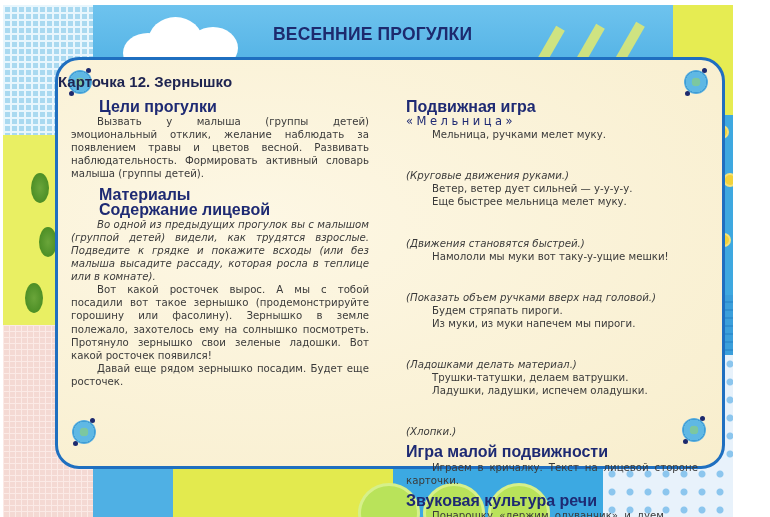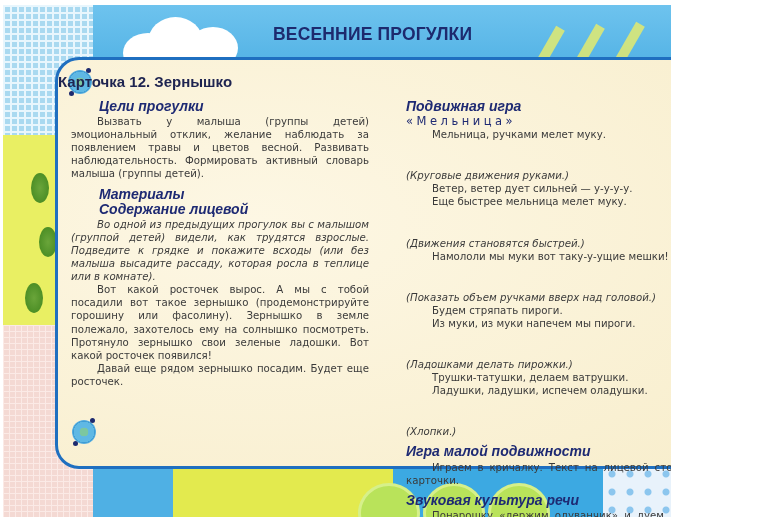--- a/index.html
+++ b/index.html
@@ -1,19 +1,19 @@
 <!DOCTYPE html>
 <html><head>
 <meta charset="utf-8">
 <style>
   * { box-sizing: border-box; margin: 0; padding: 0; }
   html, body { width: 770px; height: 517px; overflow: hidden; background: #ffffff; }
   body { font-family: "DejaVu Sans", "Liberation Sans", sans-serif; position: relative; }
 
-  .page { position: absolute; left: 3px; top: 5px; width: 668px; height: 512px; overflow: hidden; background: #4fb0e4; }
+  .page { position: absolute; left: 3px; top: 5px; width: 730px; height: 512px; overflow: hidden; background: #4fb0e4; }
 
   
   .bg-grid-tl { position: absolute; left: 0; top: 0; width: 90px; height: 130px;
     background-color: #a9d9f0;
     background-image: linear-gradient(#e8f6fd 2px, transparent 2px), linear-gradient(90deg, #e8f6fd 2px, transparent 2px);
     background-size: 7px 7px; }
   .bg-yellow-left { position: absolute; left: 0; top: 130px; width: 90px; height: 190px; background: #e9ef63; }
   .leaf { position: absolute; width: 18px; height: 30px; border-radius: 50%; background: radial-gradient(ellipse at center, #6aa53a 0%, #4d8f26 70%, #6aa53a 100%); }
   .bg-pink-left { position: absolute; left: 0; top: 320px; width: 90px; height: 200px;
     background-color: #f4d9d3;
@@ -58,22 +58,22 @@
   .button-deco { position: absolute; width: 24px; height: 24px; border-radius: 50%;
     background: radial-gradient(circle, #7cc7a0 0%, #7cc7a0 25%, #5fb8e4 27%, #5fb8e4 60%, #3d9bd4 62%, #8fd2f2 80%, #3d9bd4 100%); }
   .button-deco::before, .button-deco::after { content: ""; position: absolute; width: 5px; height: 5px; border-radius: 50%; background: #1d2a6e; }
   .button-deco::before { left: 18px; top: -2px; }
   .button-deco::after { left: 1px; top: 21px; }
 
   .col { position: absolute; top: 40px; font-size: 10.2px; line-height: 13.1px; color: #3a3a3a; }
   .col-left { left: 13px; width: 298px; }
   .col-right { left: 348px; width: 292px; }
 
-  .sec-h { font-family: "Liberation Sans", sans-serif; font-weight: bold; font-style: italic; color: #1e2a73;
-    font-size: 14px; padding-left: 28px; margin-bottom: 2px; }
+  .sec-h { font-family: "Liberation Sans", sans-serif; font-weight: bold; color: #1e2a73;
+    font-size: 16px; padding-left: 28px; margin-bottom: 2px; }
   .p { text-indent: 26px; text-align: justify; margin-bottom: 7px; }
   .p.tight { margin-bottom: 0; }
   .p.it { font-style: italic; }
   .game-name { font-size: 11.5px; letter-spacing: 3.5px; color: #1e2a73; margin-bottom: 0; }
   .verse { padding-left: 26px; }
   .stage { font-style: italic; margin-top: 28px; }
   .gap { height: 7px; }
 </style>
 </head>
 <body>
@@ -144,21 +144,21 @@
       <div>
         <div class="verse">Мельница, ручками мелет муку.</div>
         <div class="stage">(Круговые движения руками.)</div>
         <div class="verse">Ветер, ветер дует сильней — у-у-у-у.</div>
         <div class="verse">Еще быстрее мельница мелет муку.</div>
         <div class="stage">(Движения становятся быстрей.)</div>
         <div class="verse">Намололи мы муки вот таку-у-ущие мешки!</div>
         <div class="stage">(Показать объем ручками вверх над головой.)</div>
         <div class="verse">Будем стряпать пироги.</div>
         <div class="verse">Из муки, из муки напечем мы пироги.</div>
-        <div class="stage">(Ладошками делать пирожки.)</div>
+        <div class="stage">(Ладошками делать материал.)</div>
         <div class="verse">Трушки-татушки, делаем ватрушки.</div>
         <div class="verse">Ладушки, ладушки, испечем оладушки.</div>
         <div class="stage">(Хлопки.)</div>
       </div>
       <div class="gap"></div>
       <div class="sec-h" style="padding-left:0">Игра малой подвижности</div>
       <div class="p">Играем в кричалку. Текст на лицевой стороне карточки.</div>
 
       <div class="sec-h" style="padding-left:0">Звуковая культура речи</div>
       <div class="p" style="padding-right:34px">Понарошку «держим одуванчик» и дуем на него. Это упражнение делайте не более трех раз. Следите за тем, чтобы малыш (дети) не надувал при этом щеки.</div>

